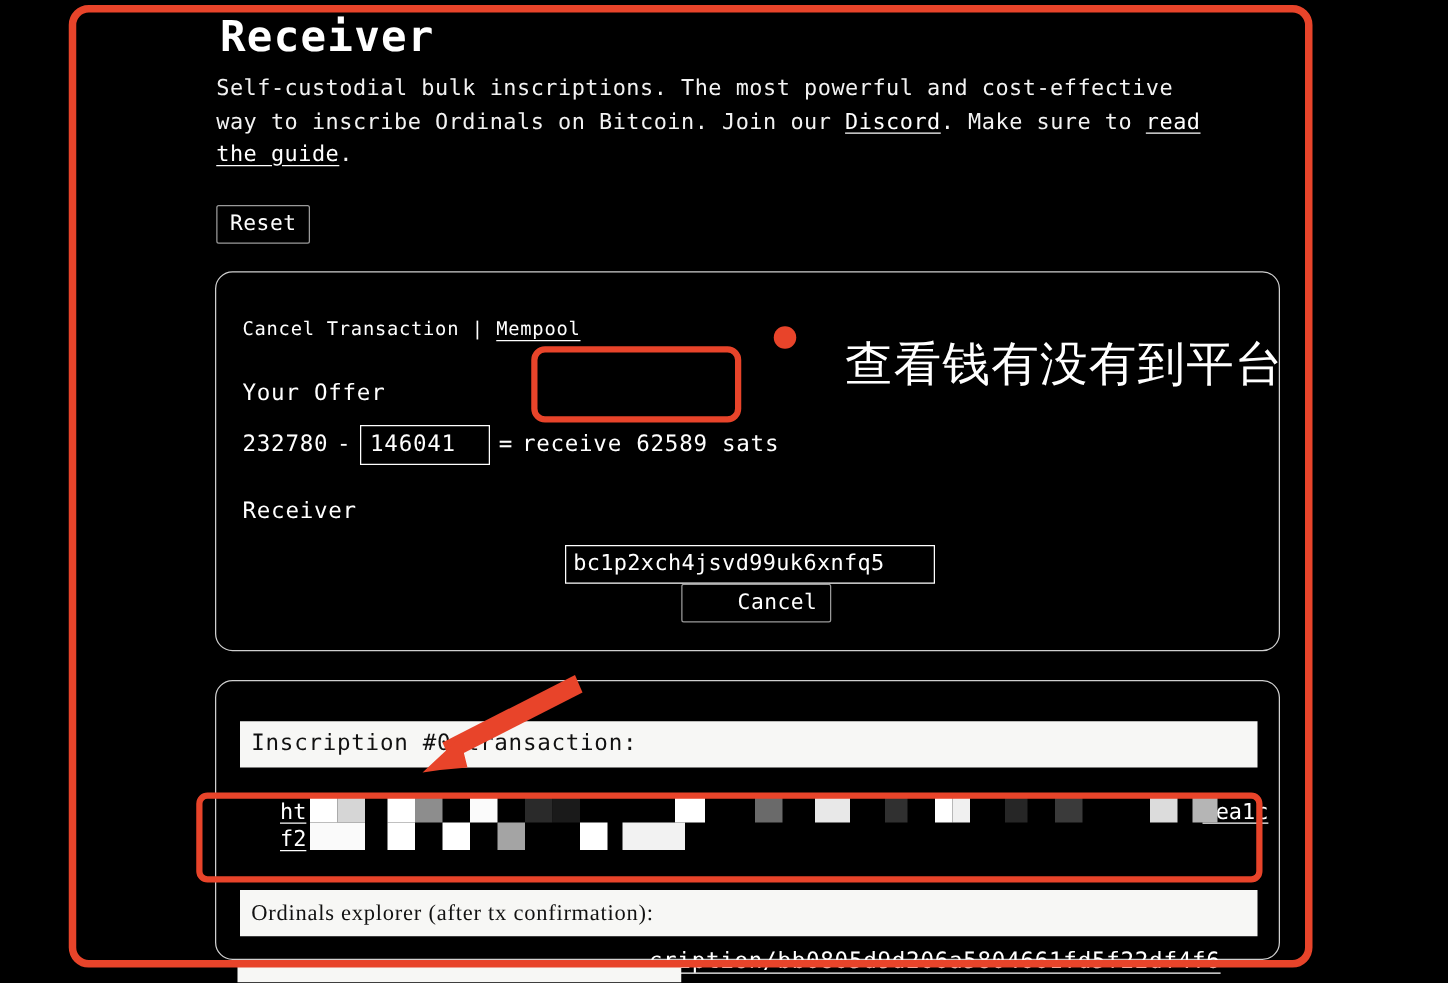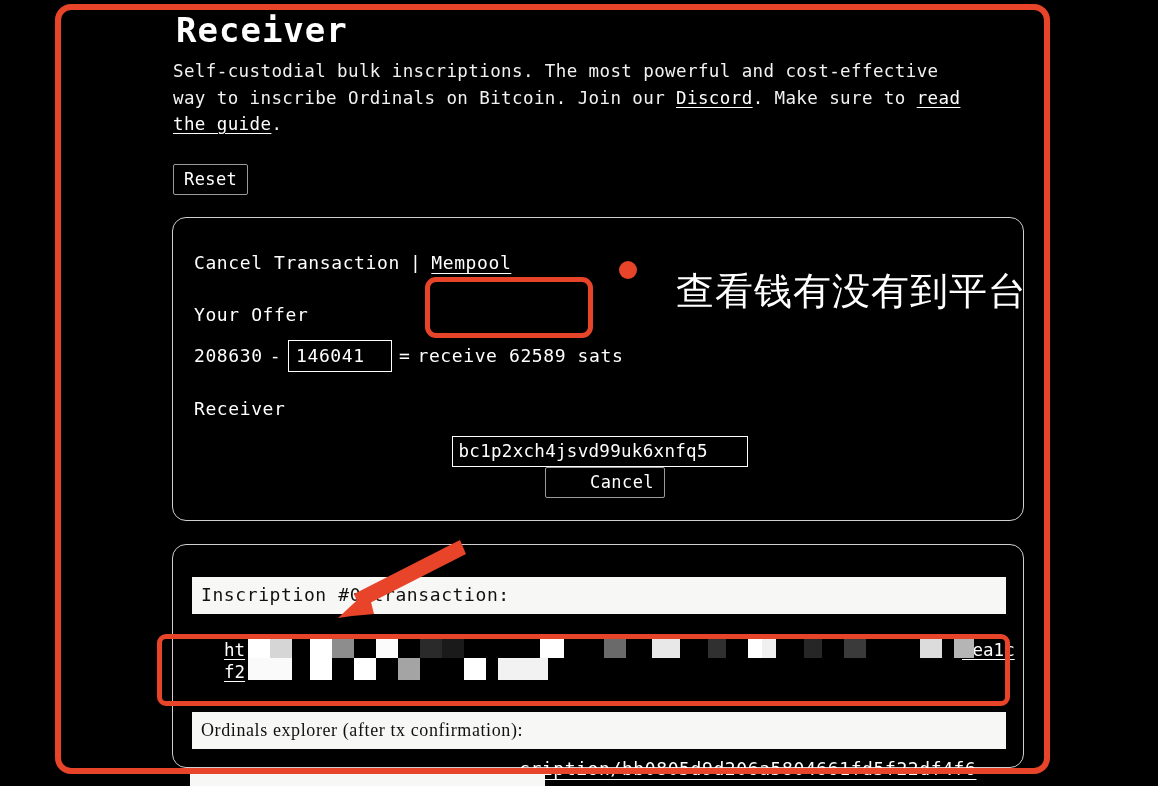--- a/index.html
+++ b/index.html
@@ -83,21 +83,21 @@
     padding: 30px 18px 22px 18px;
     box-sizing: border-box;
     width: 852px;
   }
   .card.second {
     margin-top: 23px;
     padding: 28px 16px 18px 16px;
   }
 
   .row-line {
-    font-size: 18px;
+    font-size: 15px;
     letter-spacing: 0.6px;
     line-height: 30px;
     margin: 0 0 0 3px;
     white-space: nowrap;
   }
   .row-line .sep { padding: 0 10px; color: #ffffff; }
   .row-line a {
     color: #ffffff;
     text-decoration: underline;
     text-underline-offset: 4px;
@@ -294,21 +294,21 @@
       <button class="btn">Reset</button>
     </div>
 
     <div class="card">
 
       <div class="row-line"><span>Cancel Transaction</span><span class="sep">|</span><a href="#">Mempool</a></div>
 
       <div class="label">Your Offer</div>
 
       <div class="offer-row">
-        <span>208630</span>
+        <span>232780</span>
         <span class="gap">-</span>
         <input class="num" type="text" value="146041" style="">
         <span class="gap">=</span>
         <span>receive 62589 sats</span>
       </div>
 
       <div class="label">Receiver</div>
 
       <div class="receiver-row">
         <input class="addr" type="text" value="bc1p2xch4jsvd99uk6xnfq5" style="">

